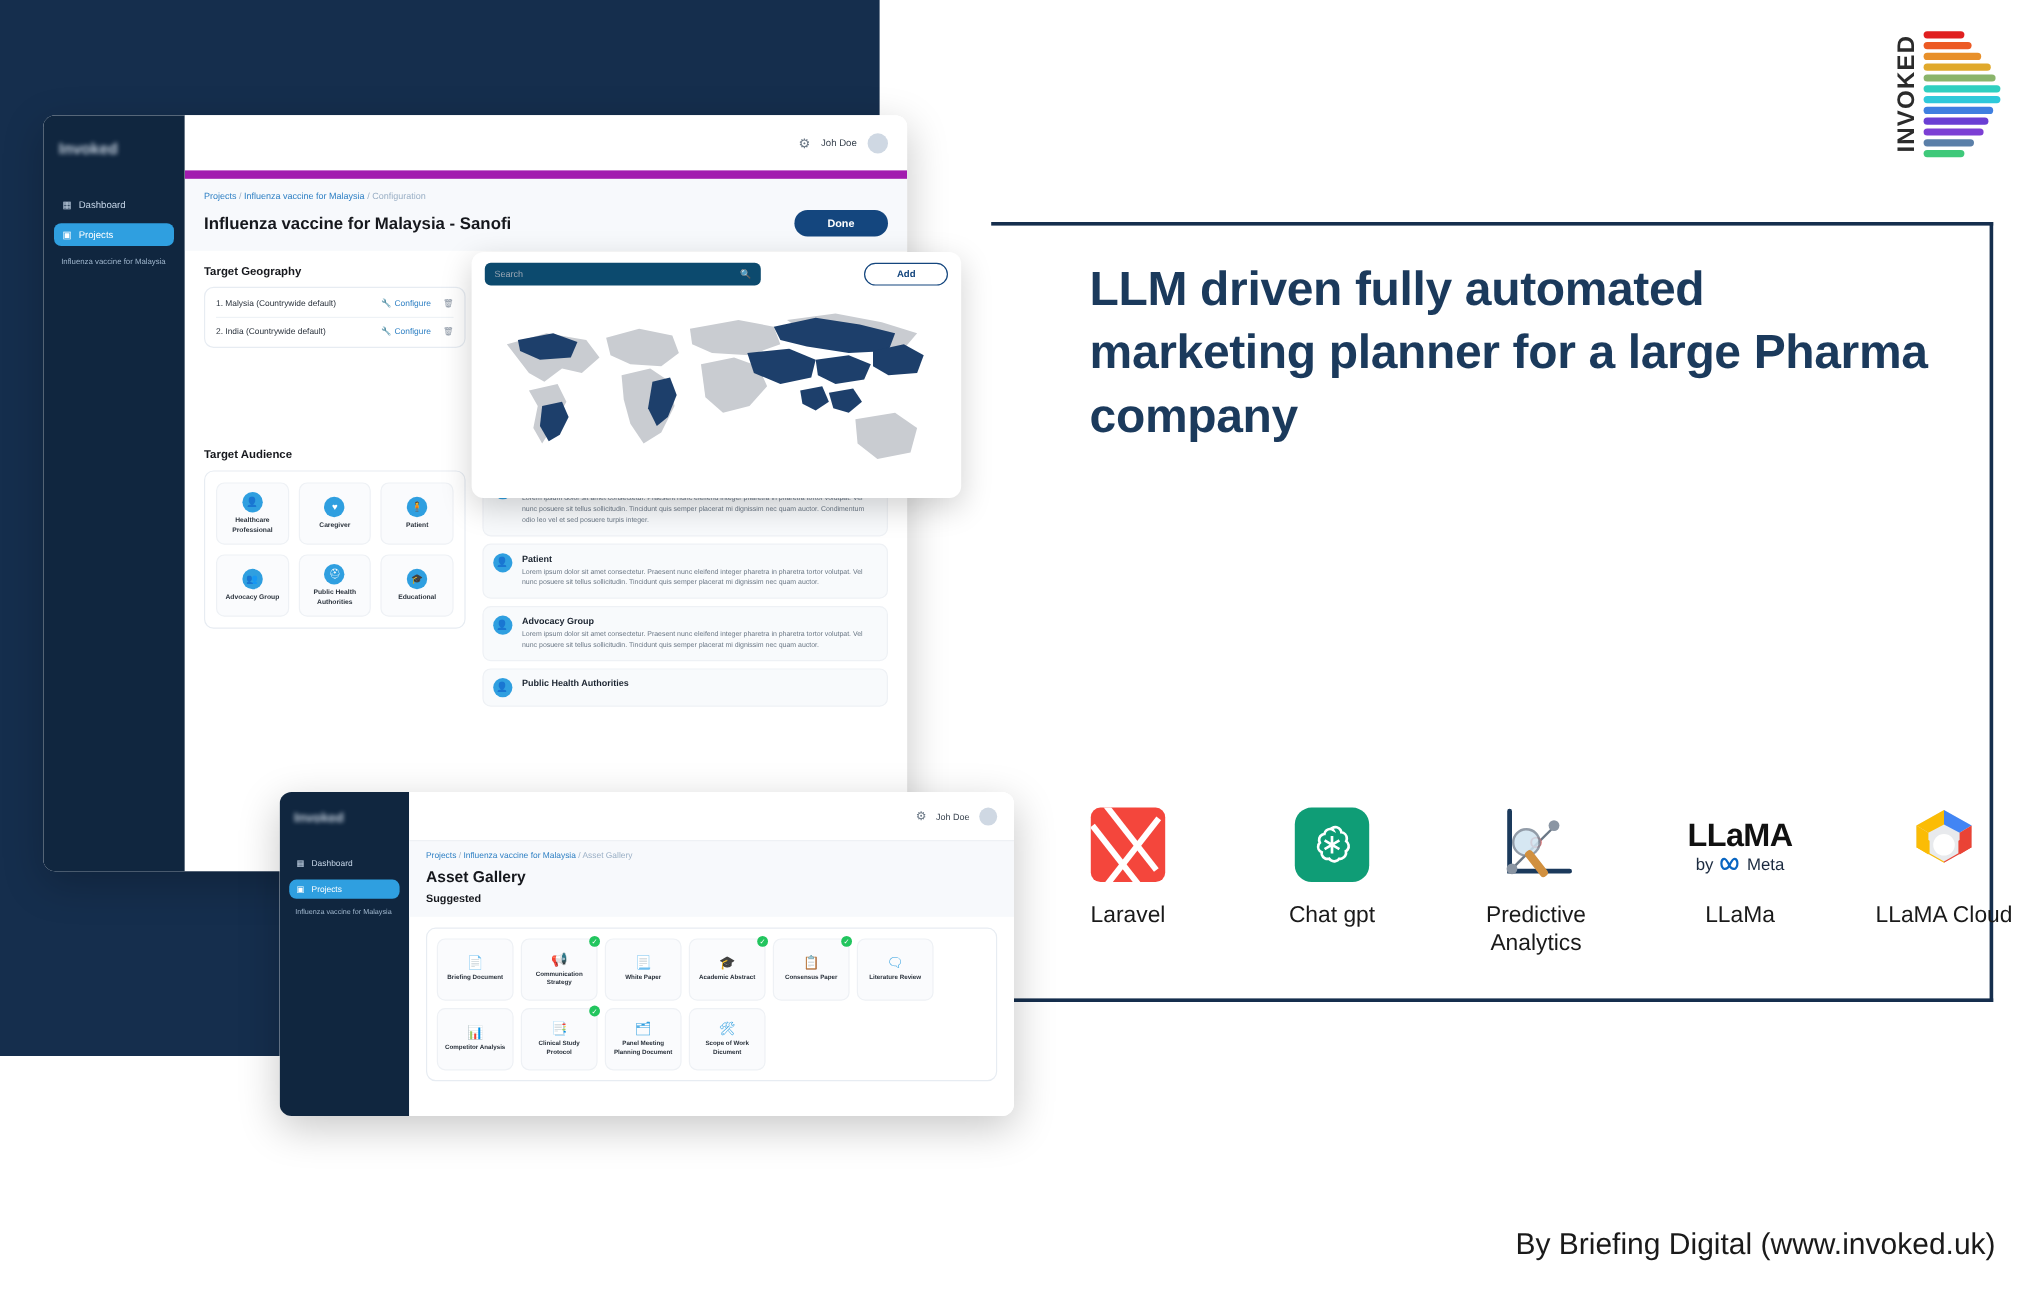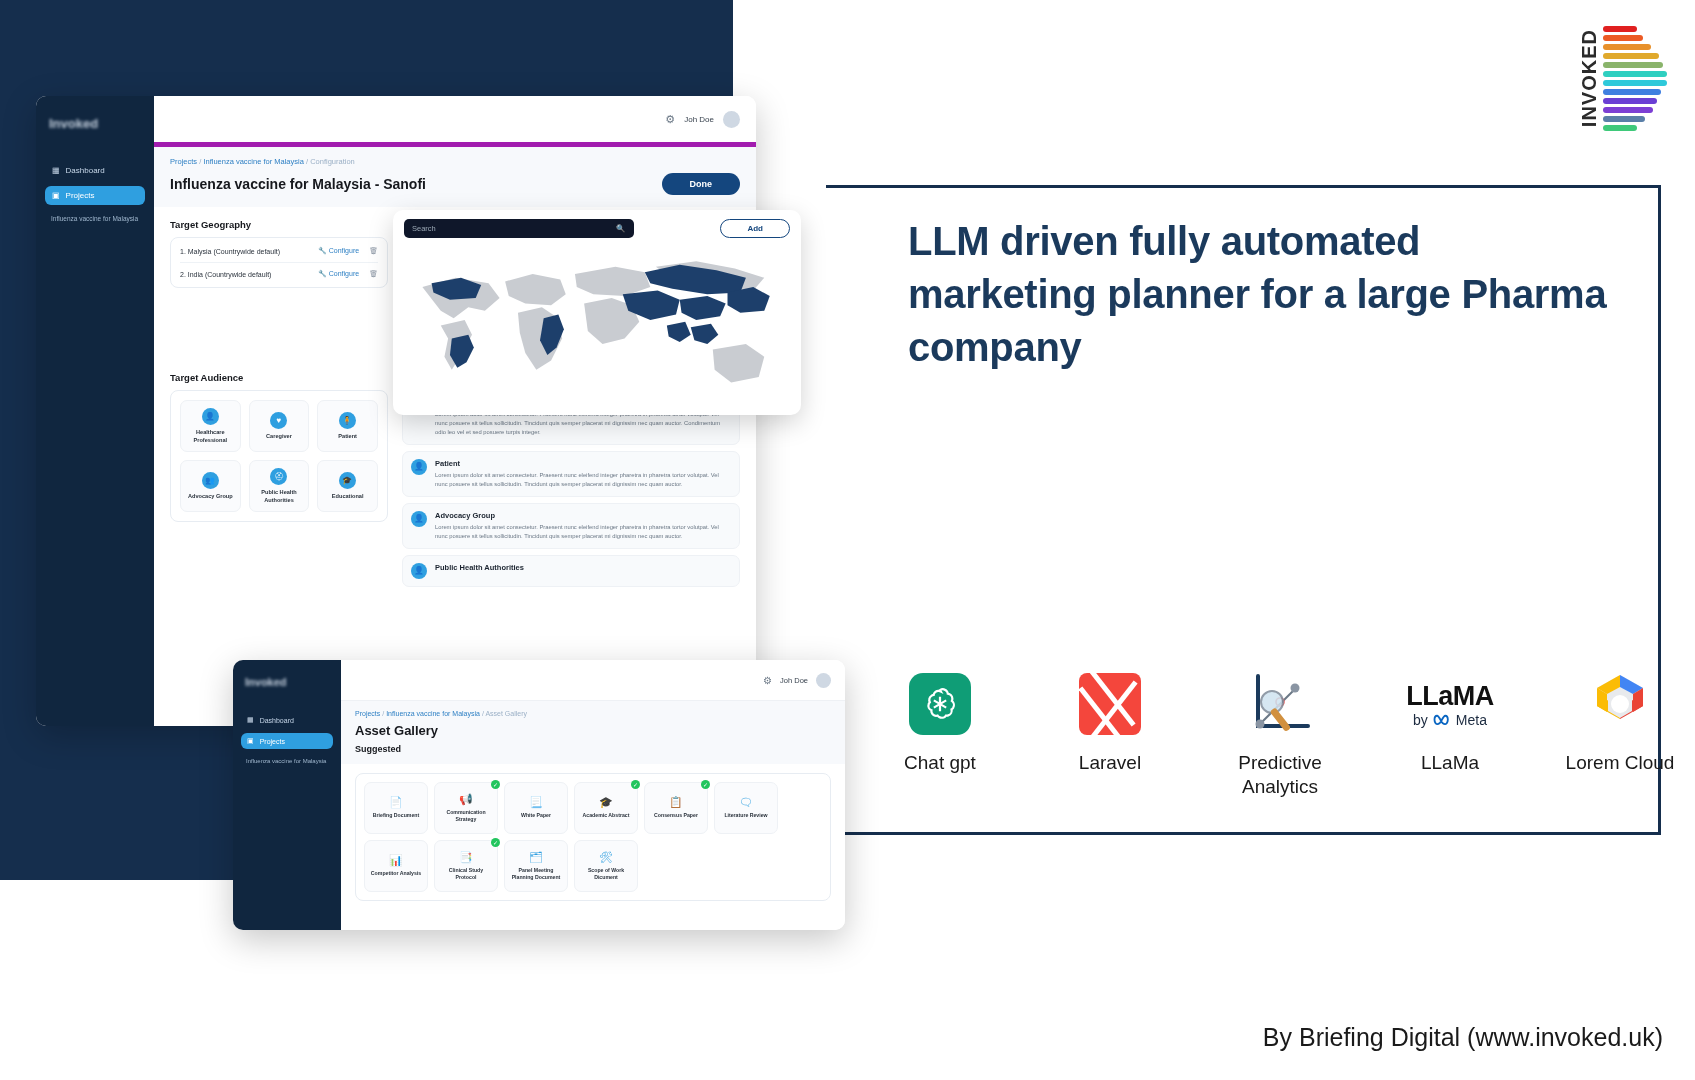--- a/index.html
+++ b/index.html
@@ -136,21 +136,21 @@
 
   .section-title { font-weight: 700; color: #16181d; }
   .panel-card { background: #fff; border: 1px solid #e7ecf2; border-radius: 8px; }
 
   .geo-row { display: flex; align-items: center; justify-content: space-between; border-bottom: 1px solid #eef2f6; }
   .geo-name { color: #2a323c; }
   .geo-actions { display: flex; align-items: center; gap: 10px; }
   .link-configure { color: #2f80c4; }
 
   .search-box {
-    background: #0f172a; border-radius: 5px; display: flex; align-items: flex-end;
+    background: #0c4a6e; border-radius: 5px; display: flex; align-items: flex-end;
     justify-content: space-between; color: #9aa7b4;
   }
 
   .aud-grid { display: grid; grid-template-columns: repeat(3, 1fr); gap: 8px; }
   .aud-card {
     background: #fafbfd; border: 1px solid #eef1f5; border-radius: 7px;
     display: flex; flex-direction: column; align-items: center; justify-content: center;
     text-align: center; color: #2a323c;
   }
   .aud-icon {
@@ -206,37 +206,37 @@
 <div class="right-panel"></div>
 
 <div class="right-panel-inner">
   <h1 class="headline">LLM driven fully automated marketing planner for a large Pharma company</h1>
 </div>
 
 <div class="tech-row">
 
   <div class="tech-item">
     <div class="tech-icon">
+      <div class="laravel-mark">
+          <span></span>
+        </div>
+    </div>
+    <div class="tech-label">Laravel</div>
+  </div>
+
+  <div class="tech-item">
+    <div class="tech-icon">
       <div class="gpt-mark">
         <svg width="38" height="38" viewBox="0 0 24 24" fill="none" stroke="#fff" stroke-width="1.4">
           <path d="M12 3.2c1.6-1 3.6-.5 4.5 1 .2.4.4.8.4 1.2 1.6.2 2.9 1.6 2.9 3.3 0 .5-.1 1-.3 1.4 1.3 1 1.7 2.9.8 4.3-.3.4-.6.8-1 1 .4 1.6-.5 3.3-2.1 3.8-.5.2-1 .2-1.4.1-1 1.4-2.9 1.8-4.3.9-.4-.2-.7-.5-1-.9-1.6.5-3.3-.4-3.8-2-.1-.4-.2-.9-.1-1.4-1.5-.6-2.3-2.3-1.7-3.9.1-.4.4-.8.7-1.1-.8-1.5-.3-3.4 1.2-4.2.4-.2.8-.4 1.2-.4.2-1.6 1.7-2.8 3.3-2.6.4.1.8.2 1.2.4z"></path>
           <path d="M12 7.4v9.2M8.1 9.7l7.8 4.6M15.9 9.7l-7.8 4.6"></path>
         </svg>
       </div>
     </div>
     <div class="tech-label">Chat gpt</div>
-  </div>
-
-  <div class="tech-item">
-    <div class="tech-icon">
-      <div class="laravel-mark">
-          <span></span>
-        </div>
-    </div>
-    <div class="tech-label">Laravel</div>
   </div>
 
   <div class="tech-item">
     <div class="tech-icon">
       <svg width="72" height="72" viewBox="0 0 72 72">
         <path d="M14 8 L14 58 L64 58" stroke="#1b3a5c" stroke-width="4" fill="none" stroke-linecap="round"></path>
         <line x1="16" y1="56" x2="50" y2="22" stroke="#6b7886" stroke-width="2"></line>
         <circle cx="16" cy="56" r="4.5" fill="#8a95a3"></circle>
         <circle cx="51" cy="20" r="4.5" fill="#8a95a3"></circle>
         <circle cx="36" cy="34" r="4" fill="none" stroke="#e06464" stroke-width="1.6"></circle>
@@ -270,21 +270,21 @@
         <path d="M33 2 L56 15 L46 21 L33 14 Z" fill="#4285f4"></path>
         <path d="M56 15 L56 33 L46 39 L46 21 Z" fill="#ea4335"></path>
         <path d="M56 33 L33 46 L33 34 L46 27 Z" fill="#ea4335"></path>
         <path d="M33 46 L10 33 L20 27 L33 34 Z" fill="#fbbc05"></path>
         <path d="M10 33 L10 15 L20 21 L20 39 Z" fill="#fbbc05"></path>
         <path d="M10 15 L33 2 L33 14 L20 21 Z" fill="#fbbc05"></path>
         <path d="M33 18 L45 25 L45 38 L33 45 L21 38 L21 25 Z" fill="#e8eaed"></path>
         <circle cx="33" cy="31" r="9" fill="#ffffff"></circle>
       </svg>
     </div>
-    <div class="tech-label">Lorem Cloud</div>
+    <div class="tech-label">LLaMA Cloud</div>
   </div>
 </div>
 
 <div class="footer-credit">By Briefing Digital (www.invoked.uk)</div>
 
 <div class="app-window" style="left:36px; top:96px; width:720px; height:630px;">
 
   <div class="win-sidebar" style="width:118px; padding:14px 9px;">
     <div class="side-logo" style="font-size:13px; margin:6px 0 30px 4px;">Invoked</div>
 
@@ -302,21 +302,21 @@
   </div>
 
   <div class="win-main">
 
     <div class="win-topbar" style="height:46px; padding:0 16px; gap:9px;">
       <span style="color:#6b7886; font-size:11px;">⚙</span>
       <span style="font-size:8px; color:#39434f;">Joh Doe</span>
       <span class="avatar-circle" style="width:17px;height:17px;"></span>
     </div>
 
-    <div style="background:#f7f9fc; border-top:5px solid #a21caf; padding:10px 16px 12px 16px;">
+    <div style="background:#f7f9fc; border-top:7px solid #a21caf; padding:10px 16px 12px 16px;">
       <div class="crumb" style="font-size:7.5px;">
         <a href="#">Projects</a>
         <span>/</span>
         <a href="#">Influenza vaccine for Malaysia</a>
         <span>/</span>
         <span>Configuration</span>
       </div>
       <div style="display:flex; align-items:center; justify-content:space-between; margin-top:7px;">
         <div style="font-size:14px; font-weight:700; color:#16181d;">Influenza vaccine for Malaysia - Sanofi</div>
         <button class="btn-done" style="padding:6px 28px; font-size:9px;">Done</button>

